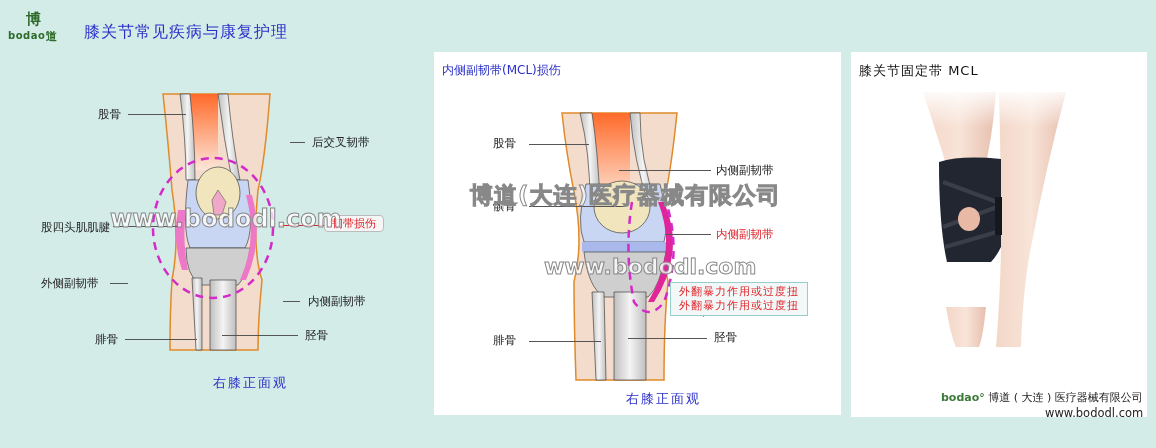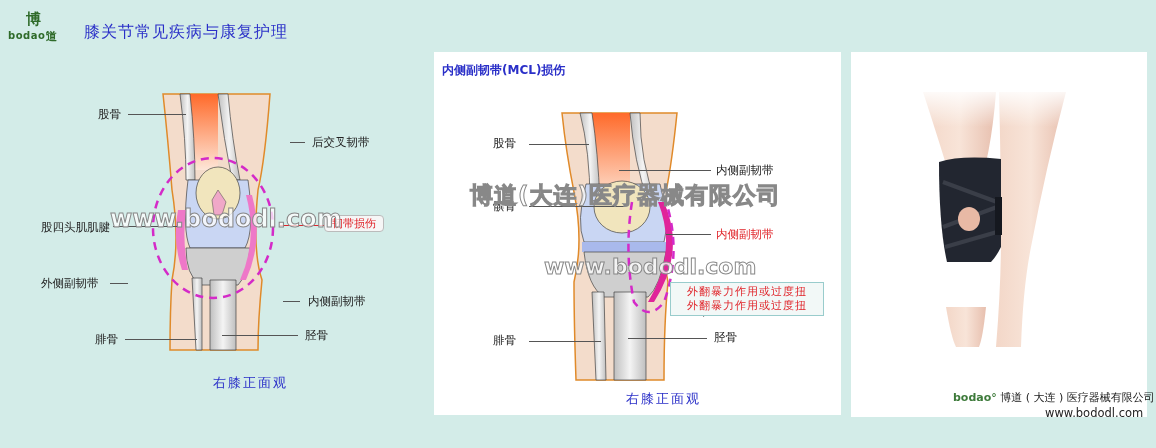--- a/index.html
+++ b/index.html
@@ -9,26 +9,26 @@
   .logo-char { position:absolute; left:18px; top:0; color:#2f6b2a; font-size:15px; font-weight:bold; }
   .logo-text { position:absolute; left:0; top:20px; color:#2f6b2a; font-size:10px; font-weight:bold; letter-spacing:0.5px; }
   .logo-char2 { position:absolute; left:38px; top:19px; color:#2f6b2a; font-size:11px; font-weight:bold; }
   .page-title { left:84px; top:22px; color:#2a2fc8; font-size:16px; letter-spacing:1px; }
 
   .lbl { position:absolute; font-size:11.5px; color:#222; white-space:nowrap; }
   .line { position:absolute; height:1px; background:#555; }
   .caption { position:absolute; color:#2a2fc8; font-size:13px; letter-spacing:2px;margin-left:35px; }
 
   .panel { position:absolute; background:#fff; }
-  .panel-title { position:absolute; color:#2a2fc8; font-size:12px;font-weight:bold; }
+  .panel-title { position:absolute; color:#2a2fc8; font-size:12px; }
   .panel-title2 { position:absolute; color:#111; font-size:13px; letter-spacing:1px; }
   .watermark { position:absolute; color:rgba(255,255,255,0.75); -webkit-text-stroke:1px #888; font-weight:bold; white-space:nowrap; }
   .badge { position:absolute; background:#f6f6f6; border:1px solid #bbb; border-radius:4px; color:#e0242a; font-size:11px; padding:0 7px; }
-  .note { position:absolute; background:#f2f8f7; border:1px solid #9cc; color:#e0242a; font-size:11px; line-height:14px; padding:2px 16px; letter-spacing:1px; }
-  .footer-brand { position:absolute; font-size:11px; color:#222; white-space:nowrap;margin-left:12px; }
+  .note { position:absolute; background:#f2f8f7; border:1px solid #9cc; color:#e0242a; font-size:11px; line-height:14px; padding:2px 8px; letter-spacing:1px; }
+  .footer-brand { position:absolute; font-size:11px; color:#222; white-space:nowrap; }
   .footer-brand .b { color:#3d7a3a; font-weight:bold; }
   .footer-url { position:absolute; font-size:11.5px; color:#222; }
 </style>
 </head>
 <body>
 
 <div class="abs logo">
   <span class="logo-char">博</span>
   <span class="logo-text">bodao°</span>
   <span class="logo-char2">道</span>
@@ -125,20 +125,21 @@
   <div class="note" style="left:236px;top:230px;">
     <div>外翻暴力作用或过度扭</div>
     <div>外翻暴力作用或过度扭</div>
   </div>
   <div class="watermark" style="left:36px;top:128px;font-size:23px;letter-spacing:1px;">博道(大连)医疗器械有限公司</div>
   <div class="watermark" style="left:110px;top:202px;font-size:22px;">www.bododl.com</div>
   <div class="caption" style="left:157px;top:338px;">右膝正面观</div>
 </div>
 
 <div class="panel" style="left:851px;top:52px;width:296px;height:365px;">
+  <div class="panel-title2" style="left:8px;top:10px;">膝关节固定带 MCL</div>
   <svg width="296" height="300" style="position:absolute;left:0;top:35px;">
     <defs>
       <linearGradient id="skin" x1="0" y1="0" x2="1" y2="0">
         <stop offset="0" stop-color="#f3d7c8"></stop>
           <stop offset="0.5" stop-color="#f8e4d8"></stop>
           <stop offset="1" stop-color="#e7bfae"></stop>
       </linearGradient>
       <linearGradient id="fadeTop" x1="0" y1="0" x2="0" y2="1">
         <stop offset="0" stop-color="#fff" stop-opacity="1"></stop>
           <stop offset="1" stop-color="#fff" stop-opacity="0"></stop>

